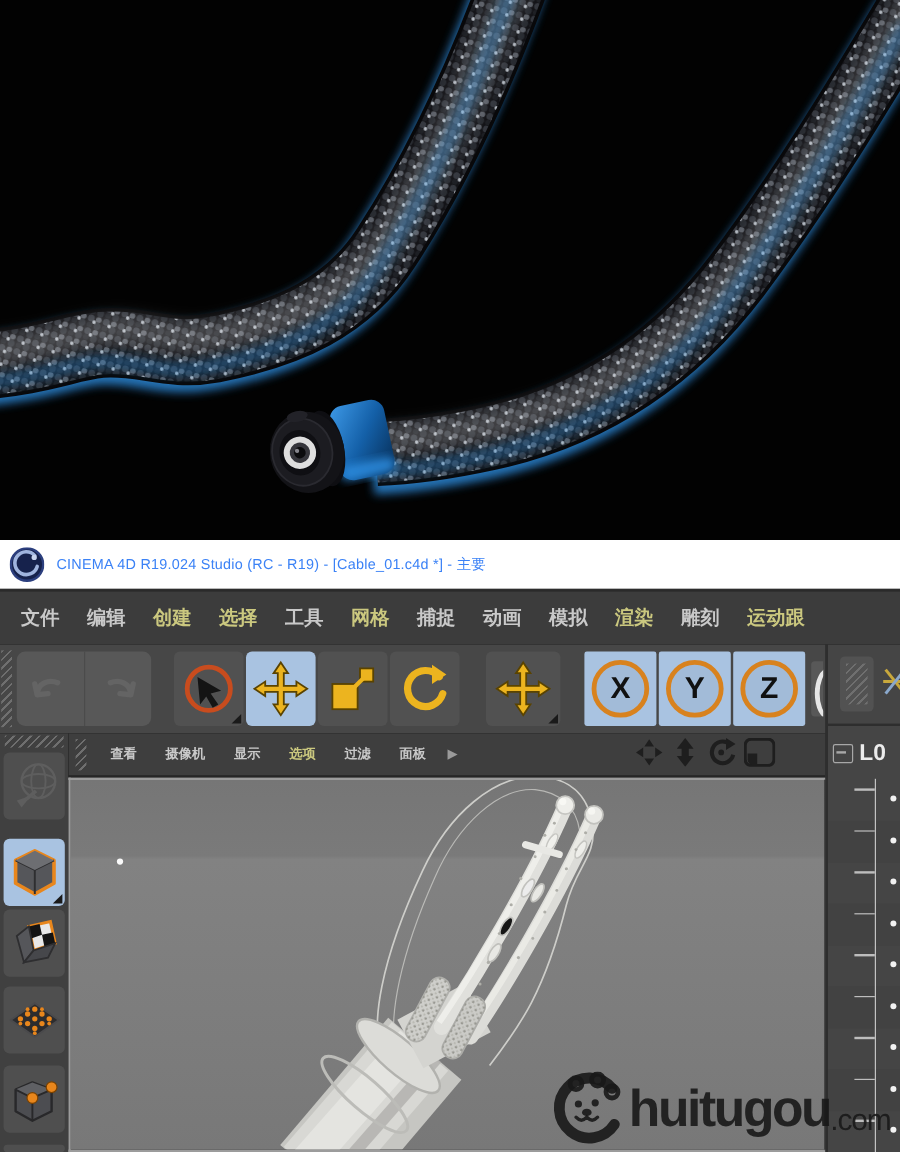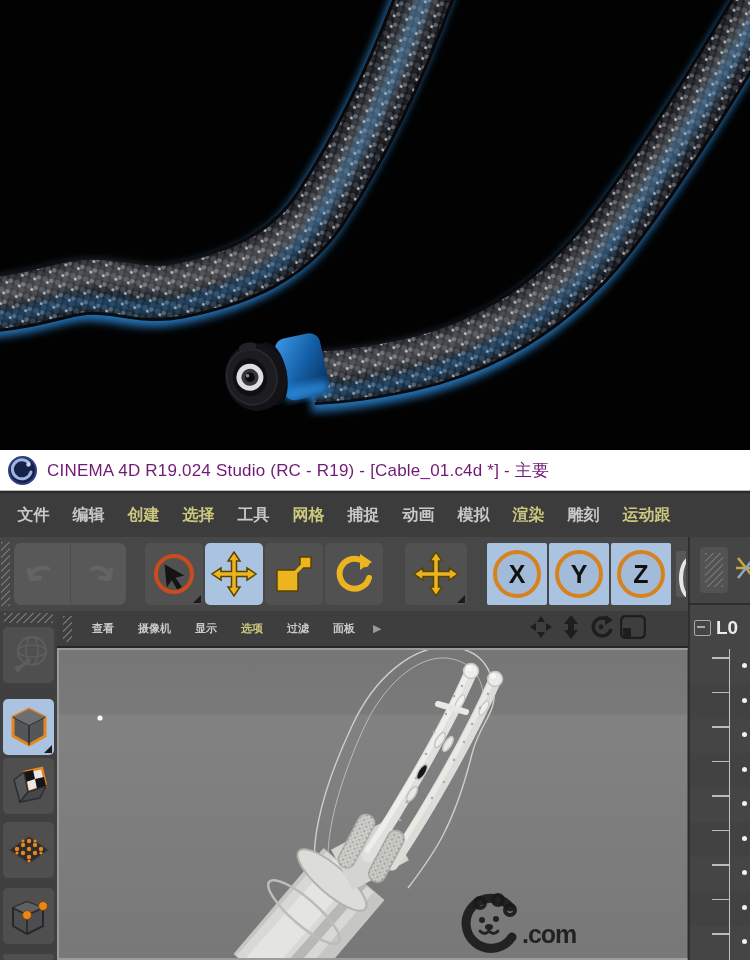--- a/index.html
+++ b/index.html
@@ -7,21 +7,21 @@
        font-family:"Liberation Sans","DejaVu Sans",sans-serif;}
   .abs{position:absolute;}
 
   
   #render-area{left:0;top:0;width:750px;height:450px;background:#000;}
 
   
   #title-bar{left:0;top:450px;width:750px;height:41px;background:#ffffff;
              display:flex;align-items:center;gap:10px;padding-left:8px;box-sizing:border-box;
              border-bottom:1px solid #b9b9b9;}
-  #title-text{color:#701a75;font-size:17px;letter-spacing:.2px;}
+  #title-text{color:#3b82f6;font-size:12px;letter-spacing:.2px;}
 
   
   #menu-bar{left:0;top:491px;width:750px;height:46px;background:#3c3c3c;
             display:flex;align-items:center;padding-left:6px;box-sizing:border-box;
             border-top:2px solid #2a2a2a;white-space:nowrap;overflow:hidden;}
   .menu-item{font-size:16px;font-weight:bold;color:var(--menu-text,#c9c9c9);padding:0 11.5px;cursor:default;}
   .menu-item.accent{color:var(--accent-yellow,#cbc87f);}
 
   
   #toolbar{left:0;top:537px;width:688px;height:74px;background:#474747;}
@@ -84,21 +84,21 @@
   .tree-row{position:absolute;left:0;width:62px;height:35px;}
   .tree-row.alt{background:#424242;}
   .tree-branch{position:absolute;left:22px;top:8px;width:17px;height:1.5px;background:#bdbdbd;}
   .tree-dot{position:absolute;left:52px;top:14px;width:5px;height:5px;border-radius:50%;background:#f2f2f2;}
   #rp-vline{left:38.5px;top:112px;width:1.5px;height:311px;background:#c2c2c2;}
 
   
   #watermark{left:460px;top:891px;width:290px;height:66px;display:flex;align-items:center;
              color:rgba(24,24,24,0.9);z-index:30;}
   #wm-text{font-size:43px;font-weight:bold;letter-spacing:-2px;line-height:1;margin-left:2px;}
-  #wm-tld{font-size:25px;font-weight:bold;letter-spacing:-1px;align-self:flex-end;margin-bottom:8px;}
+  #wm-tld{font-size:25px;font-weight:normal;letter-spacing:-1px;align-self:flex-end;margin-bottom:8px;}
 </style>
 </head>
 <body style="--accent-yellow: #cbc87f; --menu-text: #c9c9c9; --active-blue: #a9c3e1; --tool-yellow: #ecb41f; --orange-ring: #d8821e; --selection-ring-red: #c84c1e; --cable-blue-glow: #2f8fe2; --viewport-gray: #7c7c7c;">
 
 <div id="render-area" class="abs">
   <svg width="750" height="450" viewBox="0 0 750 450">
     <defs>
       <pattern id="braid" width="13" height="11" patternUnits="userSpaceOnUse" patternTransform="rotate(16)">
         <rect width="13" height="11" fill="#121216"></rect>
         <circle cx="3.2" cy="2.8" r="2.9" fill="#34373e"></circle>
@@ -499,14 +499,15 @@
       <circle cx="20" cy="10" r="5" stroke-width="4"></circle>
       <circle cx="38" cy="7" r="5" stroke-width="4"></circle>
     </g>
     <g fill="rgba(24,24,24,0.9)">
       <circle cx="22" cy="27" r="3"></circle>
       <circle cx="36" cy="26" r="3"></circle>
       <ellipse cx="29" cy="34" rx="4" ry="3"></ellipse>
     </g>
     <path d="M 20 38 Q 24.5 43 29 38 Q 33.5 43 38 38" fill="none" stroke="rgba(24,24,24,0.9)" stroke-width="2.8" stroke-linecap="round"></path>
   </svg>
+  <span id="wm-text">huitugou</span>
   <span id="wm-tld">.com</span>
 </div>
 
 </body></html>

